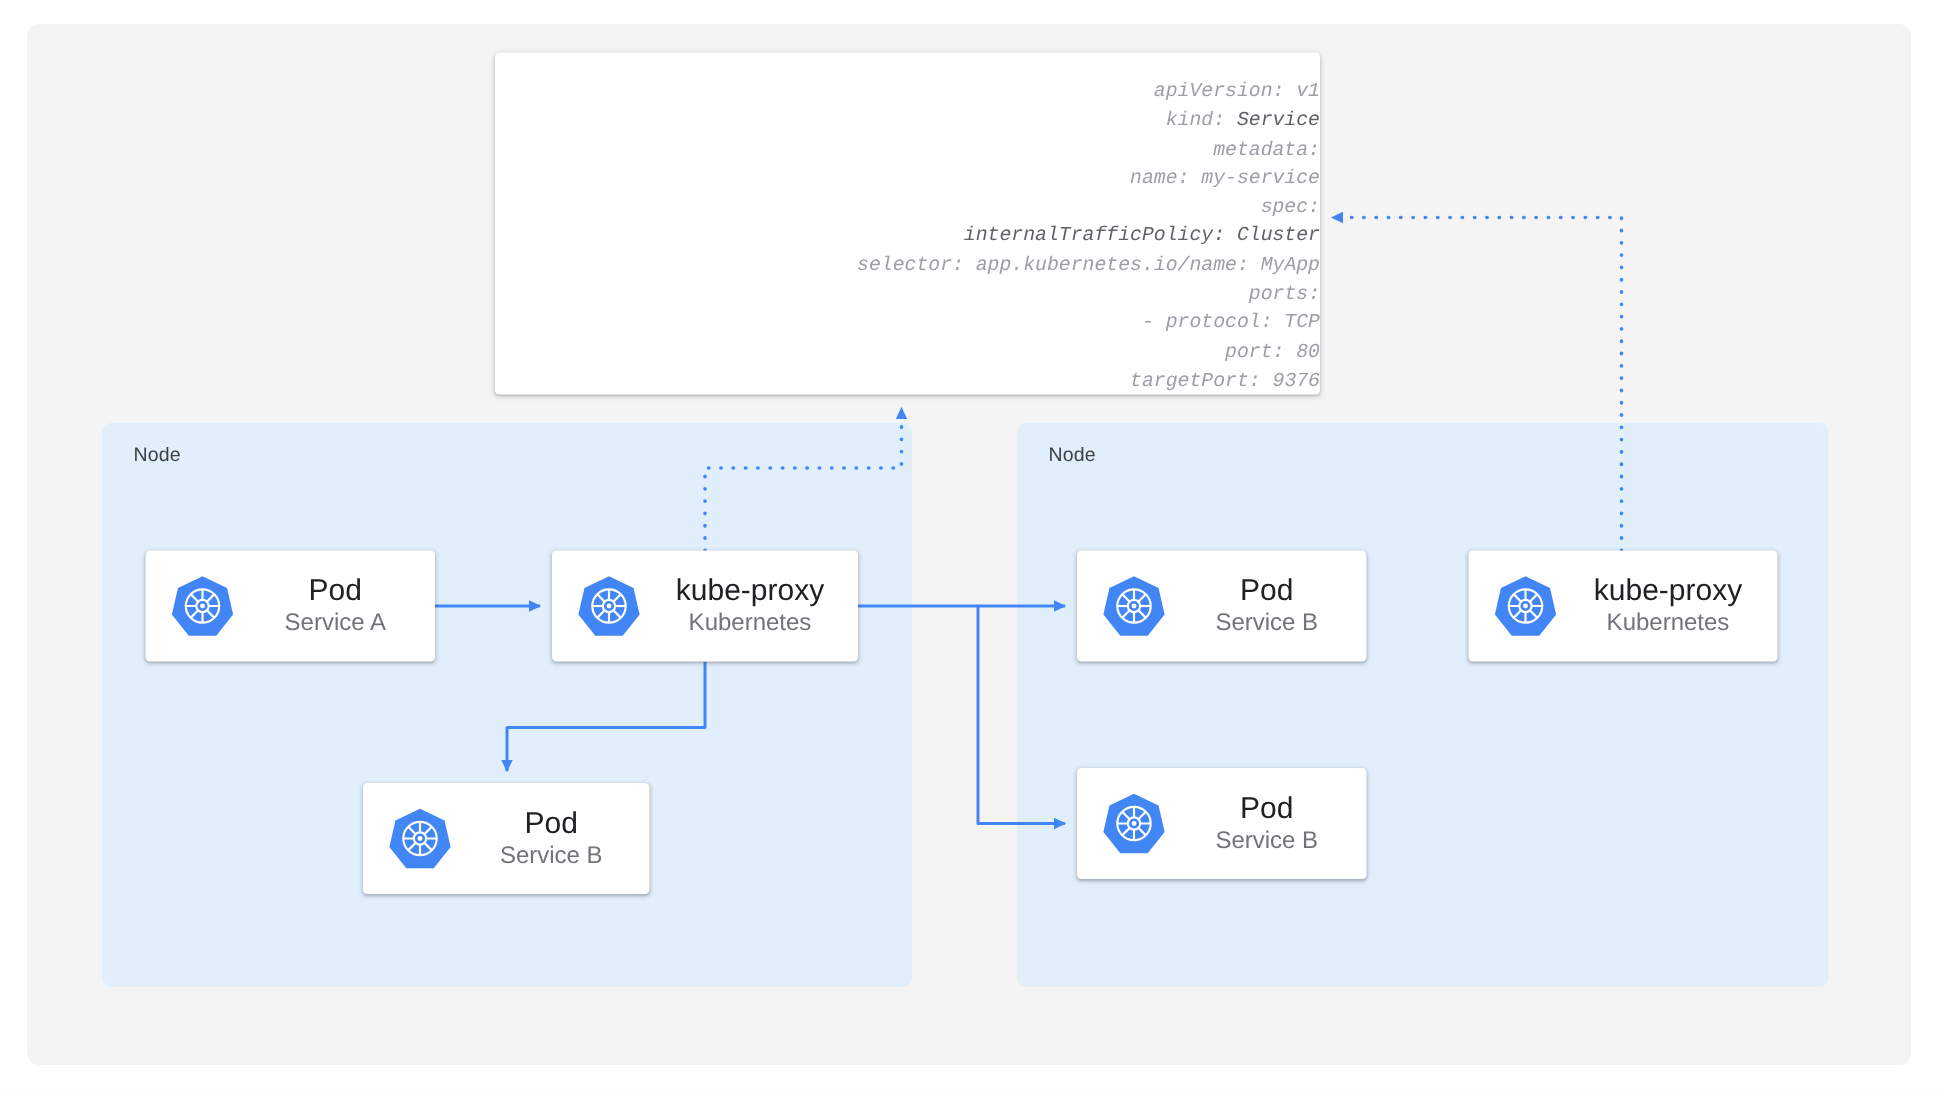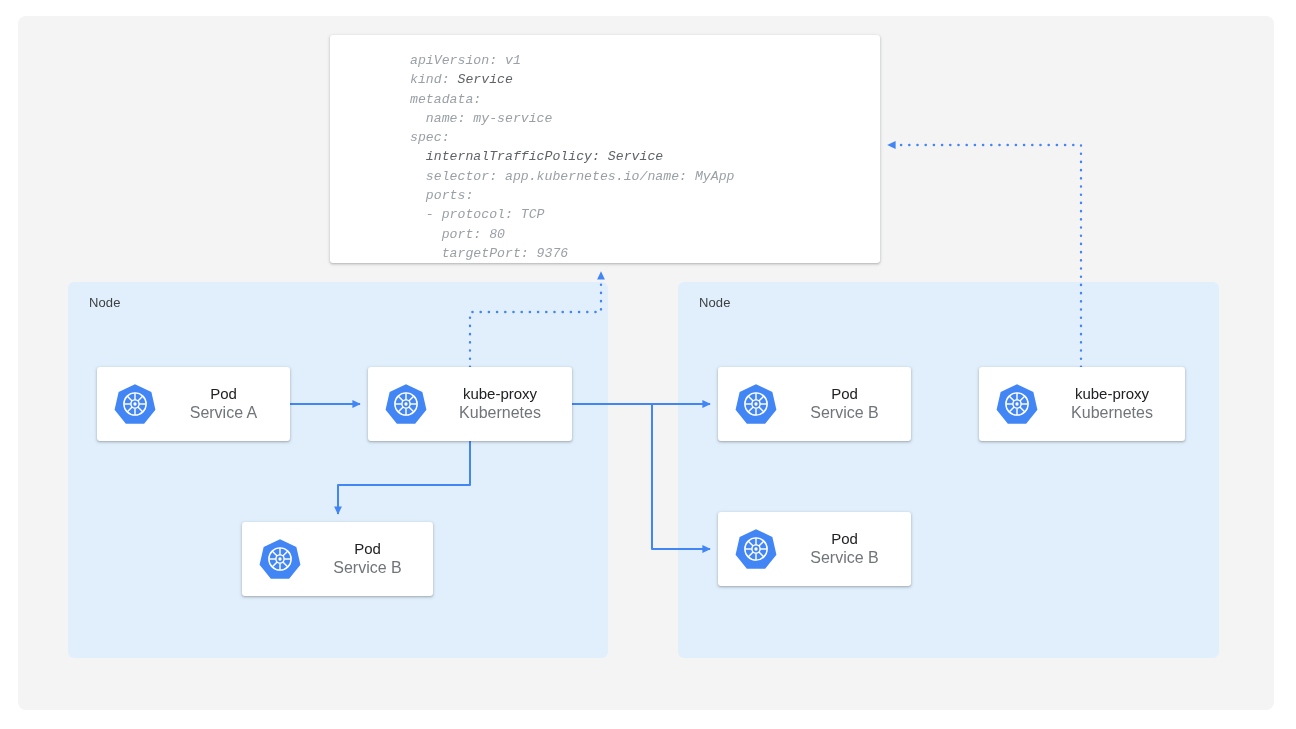--- a/index.html
+++ b/index.html
@@ -72,21 +72,21 @@
   .card-text {
     flex: 1 1 auto;
     display: flex;
     flex-direction: column;
     align-items: center;
     justify-content: center;
     padding: 0 8px;
     line-height: 1.22;
   }
   .card-title {
-    font-size: 15px;
+    font-size: 20px;
     color: #202124;
     white-space: nowrap;
   }
   .card-sub {
     font-size: 16px;
     color: #70757a;
     white-space: nowrap;
   }
 
   
@@ -95,20 +95,21 @@
     left: 330px;
     top: 35px;
     width: 550px;
     height: 228px;
     background: #ffffff;
     border-radius: 3px;
     box-shadow: 0 1px 2px rgba(60,64,67,.26), 0 1px 3px 1px rgba(60,64,67,.10);
     box-sizing: border-box;
     padding: 16px 0 0 0;
     overflow: hidden;
+    text-align: right;
   }
   #yaml-code {
     margin: 0;
     padding: 0 0 0 80px;
     font-family: "Liberation Mono", "DejaVu Sans Mono", monospace;
     font-style: italic;
     font-size: 13.2px;
     line-height: 19.3px;
     color: #9aa0a6;
     white-space: pre;
@@ -155,21 +156,21 @@
 
     <path d="M1081,367 L1081,145 L888,145" stroke="#4285f4" stroke-width="2.4" fill="none" stroke-linecap="round" stroke-dasharray="0.2 8" marker-end="url(#ah2)"></path>
   </svg>
 
   <div id="yaml-panel">
     <pre id="yaml-code">apiVersion: v1
 kind: <span class="b">Service</span>
 metadata:
   name: my-service
 spec:
-<span class="b">  internalTrafficPolicy: Service</span>
+<span class="b">  internalTrafficPolicy: Cluster</span>
   selector: app.kubernetes.io/name: MyApp
   ports:
   - protocol: TCP
     port: 80
     targetPort: 9376</pre>
   </div>
 
   <div class="card" style="left:97px; top:367px; width:193px; height:74px;">
     <svg class="card-icon" viewBox="0 0 64 64">
       <path fill="#4285f4" d="M32 3.2 L55.8 14.6 L61.7 40.2 L45.3 60.8 L18.7 60.8 L2.3 40.2 L8.2 14.6 Z"></path>

